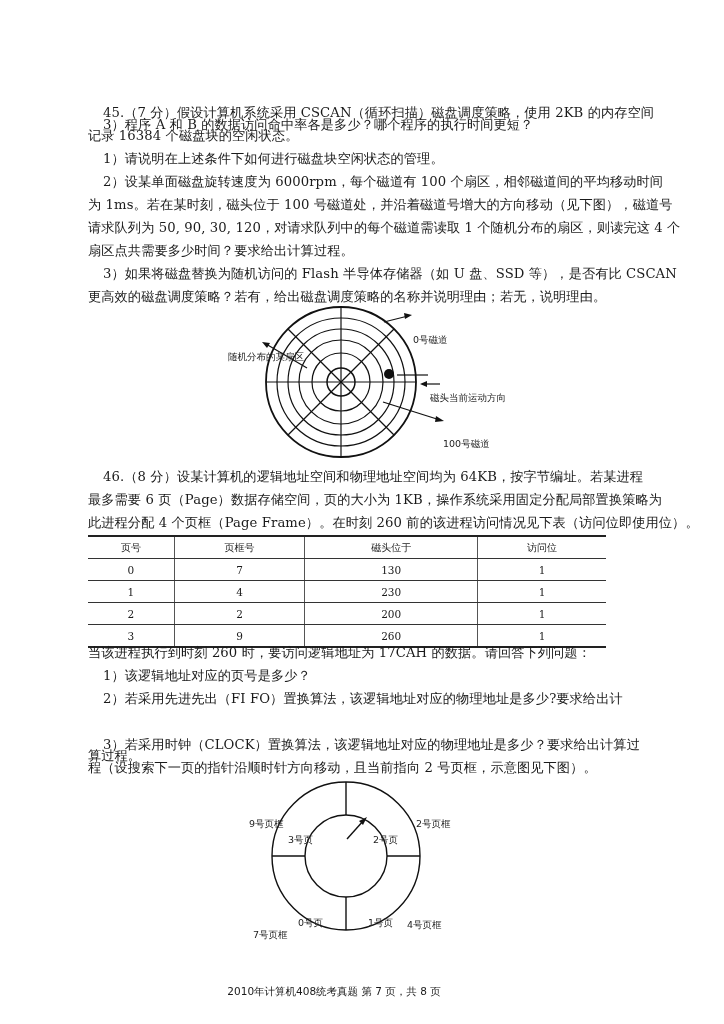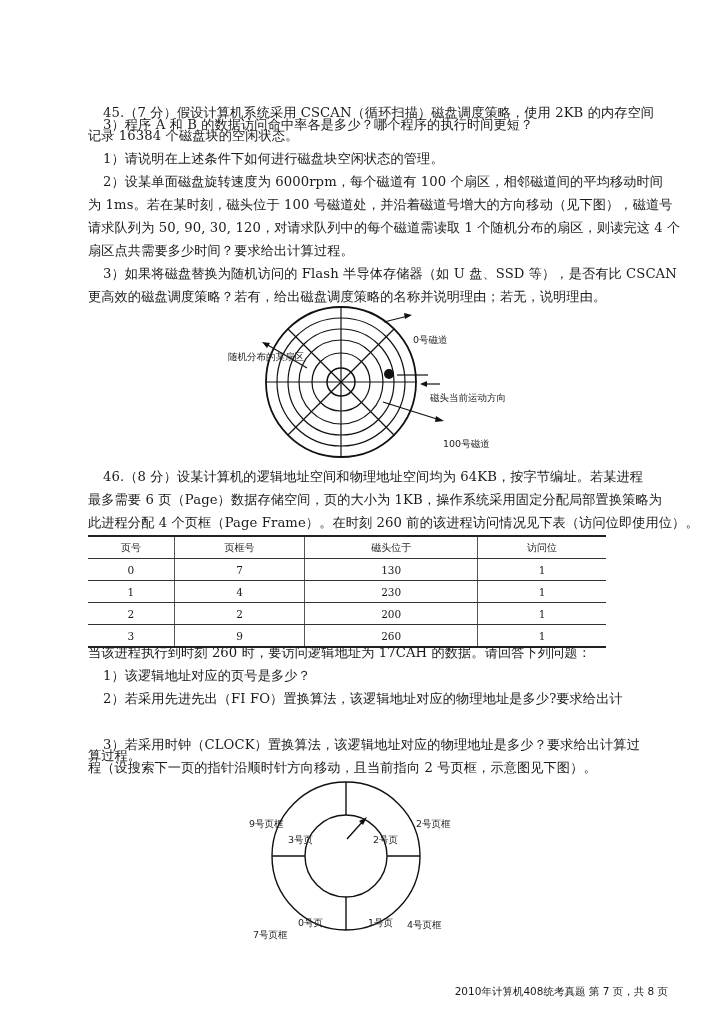--- a/index.html
+++ b/index.html
@@ -7,21 +7,21 @@
          font-family:"DejaVu Serif", "Liberation Serif", serif; color:#1a1a1a; }
   .line { position:absolute; font-size:13.2px; line-height:20px; white-space:nowrap; letter-spacing:0.1px; }
   .lbl { position:absolute; font-size:9.5px; white-space:nowrap; font-family:"DejaVu Sans","Liberation Sans",sans-serif; color:#222;margin-top:24px; }
   table.pt { position:absolute; left:88px; top:535px; width:518px; border-collapse:collapse;
              font-size:10.5px; font-family:"DejaVu Serif","Liberation Serif",serif; }
   table.pt th, table.pt td { height:21px; padding:0; text-align:center; border-bottom:1px solid #333; border-left:1px solid #555; }
   table.pt th:first-child, table.pt td:first-child { border-left:none; }
   table.pt thead tr { border-top:2px solid #222; }
   table.pt tbody tr:last-child td { border-bottom:2px solid #222; }
   table.pt th { font-weight:normal; font-family:Liberation Serif, serif; font-size:10px; }
-  .footer { position:absolute; left:0; width:668px; top:985px; text-align:right; font-size:10.5px;
+  .footer { position:absolute; left:0; width:668px; top:985px; text-align:center; font-size:10.5px;
             font-family:"DejaVu Sans","Liberation Sans",sans-serif; }
   svg { position:absolute; left:0; top:0; }
 </style>
 </head>
 <body>
 
 <div class="line" style="left:103px;top:80px;margin-top:35px;">3）程序 A 和 B 的数据访问命中率各是多少？哪个程序的执行时间更短？</div>
 
 <div>
   <div class="line" style="left:103px;top:103px;">45.（7 分）假设计算机系统采用 CSCAN（循环扫描）磁盘调度策略，使用 2KB 的内存空间</div>

